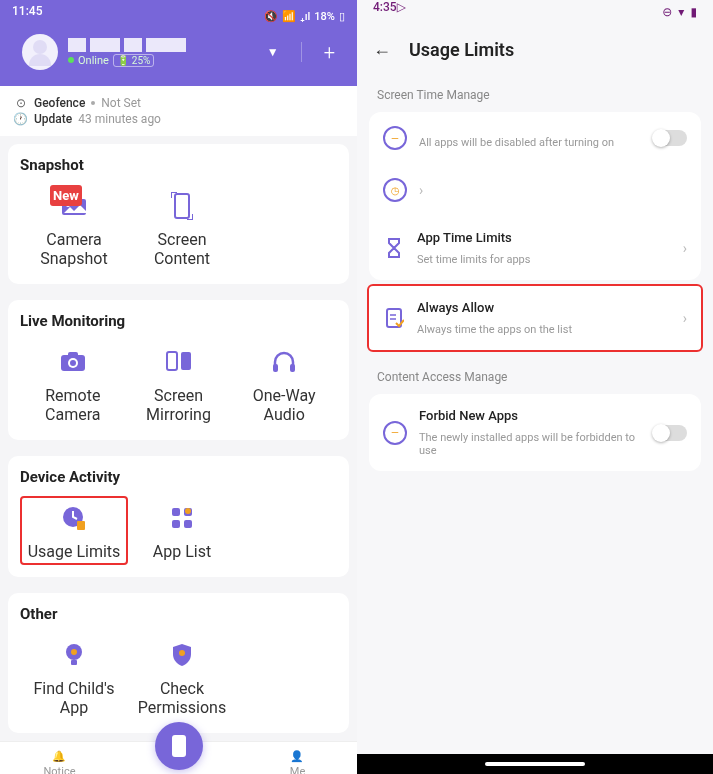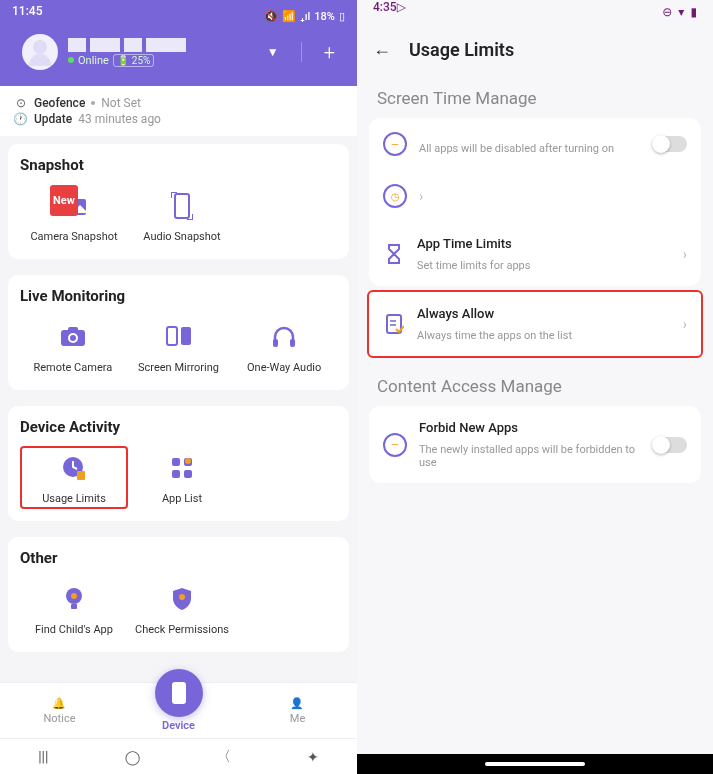--- a/index.html
+++ b/index.html
@@ -30,50 +30,50 @@
 .info-row{display:flex;align-items:center;gap:6px;margin:2px 0}
 .info-icon{width:14px;height:14px;display:inline-flex;align-items:center;justify-content:center;font-size:12px}
 .info-label{color:#333;font-weight:500}
 .info-val{color:#999}
 .dot-sep{width:4px;height:4px;border-radius:50%;background:#aaa}
 .card{background:#fff;margin:8px;border-radius:10px;padding:12px}
 .card-title{font-size:15px;font-weight:700;color:#222;margin-bottom:10px}
 .icon-grid{display:flex;gap:0}
 .icon-item{width:108px;display:flex;flex-direction:column;align-items:center;gap:6px;padding:4px 0}
 .icon-box{width:36px;height:36px;display:flex;align-items:center;justify-content:center;position:relative}
-.icon-label{font-size:11px;color:#333;text-align:center}
+.icon-label{font-size:16px;color:#333;text-align:center}
 .highlighted{border:2.5px solid #ec3030;border-radius:4px;padding:2px}
 .bottom-nav{background:#fff;display:flex;align-items:center;justify-content:space-around;height:56px;position:relative;border-top:1px solid #eee}
 .nav-item{display:flex;flex-direction:column;align-items:center;gap:2px;font-size:11px;color:#999;flex:1}
 .nav-center{width:48px;height:48px;border-radius:50%;background:#7866d9;display:flex;align-items:center;justify-content:center;margin-top:-20px;box-shadow:0 2px 8px rgba(120,102,217,0.4)}
 .softkeys{background:#fff;height:36px;display:flex;align-items:center;justify-content:space-around;border-top:1px solid #eee}
 .softkey{color:#555;font-size:14px}
 
 .status-bar-r{color:#701a75;padding:0 16px}
 .status-icons-r{display:flex;gap:6px;align-items:center}
 .page-header{display:flex;align-items:center;gap:18px;padding:14px 16px}
 .back-arrow{font-size:18px;color:#333}
 .page-title{font-size:18px;font-weight:600;color:#222}
-.section-label{font-size:17px;color:#888;padding:14px 20px 10px}
+.section-label{font-size:12px;color:#888;padding:14px 20px 10px}
 .settings-card{background:#fff;margin:0 12px;border-radius:12px;overflow:hidden}
 .settings-row{display:flex;align-items:center;padding:14px 14px;gap:12px}
 .hl-row{border:2.5px solid #ec3030;border-radius:6px;margin:4px 10px}
 .circle-icon{width:24px;height:24px;border:2px solid #7866d9;border-radius:50%;display:flex;align-items:center;justify-content:center;flex-shrink:0}
 .circle-icon-inner{font-size:10px;color:#f0a020}
 .row-text{flex:1}
 .row-title{font-size:13px;font-weight:500;color:#222}
 .row-sub{font-size:11px;color:#999;margin-top:8px}
 .toggle{width:34px;height:16px;background:#ddd;border-radius:10px;position:relative}
 .toggle::after{content:"";position:absolute;width:18px;height:18px;background:#fff;border-radius:50%;top:-1px;left:-1px;box-shadow:0 1px 3px rgba(0,0,0,0.3)}
 .chevron{color:#bbb;font-size:14px}
 .bottom-bar-r{position:absolute;bottom:0;width:100%;height:20px;background:#000;display:flex;align-items:center;justify-content:center}
 .home-ind{width:100px;height:4px;background:#fff;border-radius:3px}
 .sqicon{width:22px;height:22px;display:flex;align-items:center;justify-content:center}
 svg{display:block}
-.new-badge{position:absolute;top:-3px;left:-6px;background:#e84040;color:#fff;font-size:11px;padding:9px 3px;border-radius:3px;font-weight:700}
+.new-badge{position:absolute;top:-3px;left:-6px;background:#e84040;color:#fff;font-size:13px;padding:3px 3px;border-radius:3px;font-weight:700}
 </style>
 </head>
 <body>
 
 <div class="screen screen-left">
   <div class="purple-header">
     <div class="status-bar">
       <span class="status-left">11:45</span>
       <span class="status-right-area">
         <span>🔇</span>
@@ -134,21 +134,21 @@
         </div>
         <span class="icon-label">Camera Snapshot</span>
       </div>
       <div class="icon-item">
         <div class="icon-box">
           <svg width="22" height="28" viewBox="0 0 22 28">
               <rect x="4" y="2" width="14" height="24" rx="2" fill="none" stroke="#7866d9" stroke-width="2"></rect>
               <path d="M0 0 H6 M0 0 V6 M22 28 H16 M22 28 V22" stroke="#7866d9" stroke-width="2"></path>
             </svg>
         </div>
-        <span class="icon-label">Audio Snapshot</span>
+        <span class="icon-label">Screen Content</span>
       </div>
     </div>
   </div>
 
   <div class="card">
     <div class="card-title">Live Monitoring</div>
     <div class="icon-grid">
       <div class="icon-item">
         <div class="icon-box">
             <svg width="28" height="22" viewBox="0 0 28 22">

